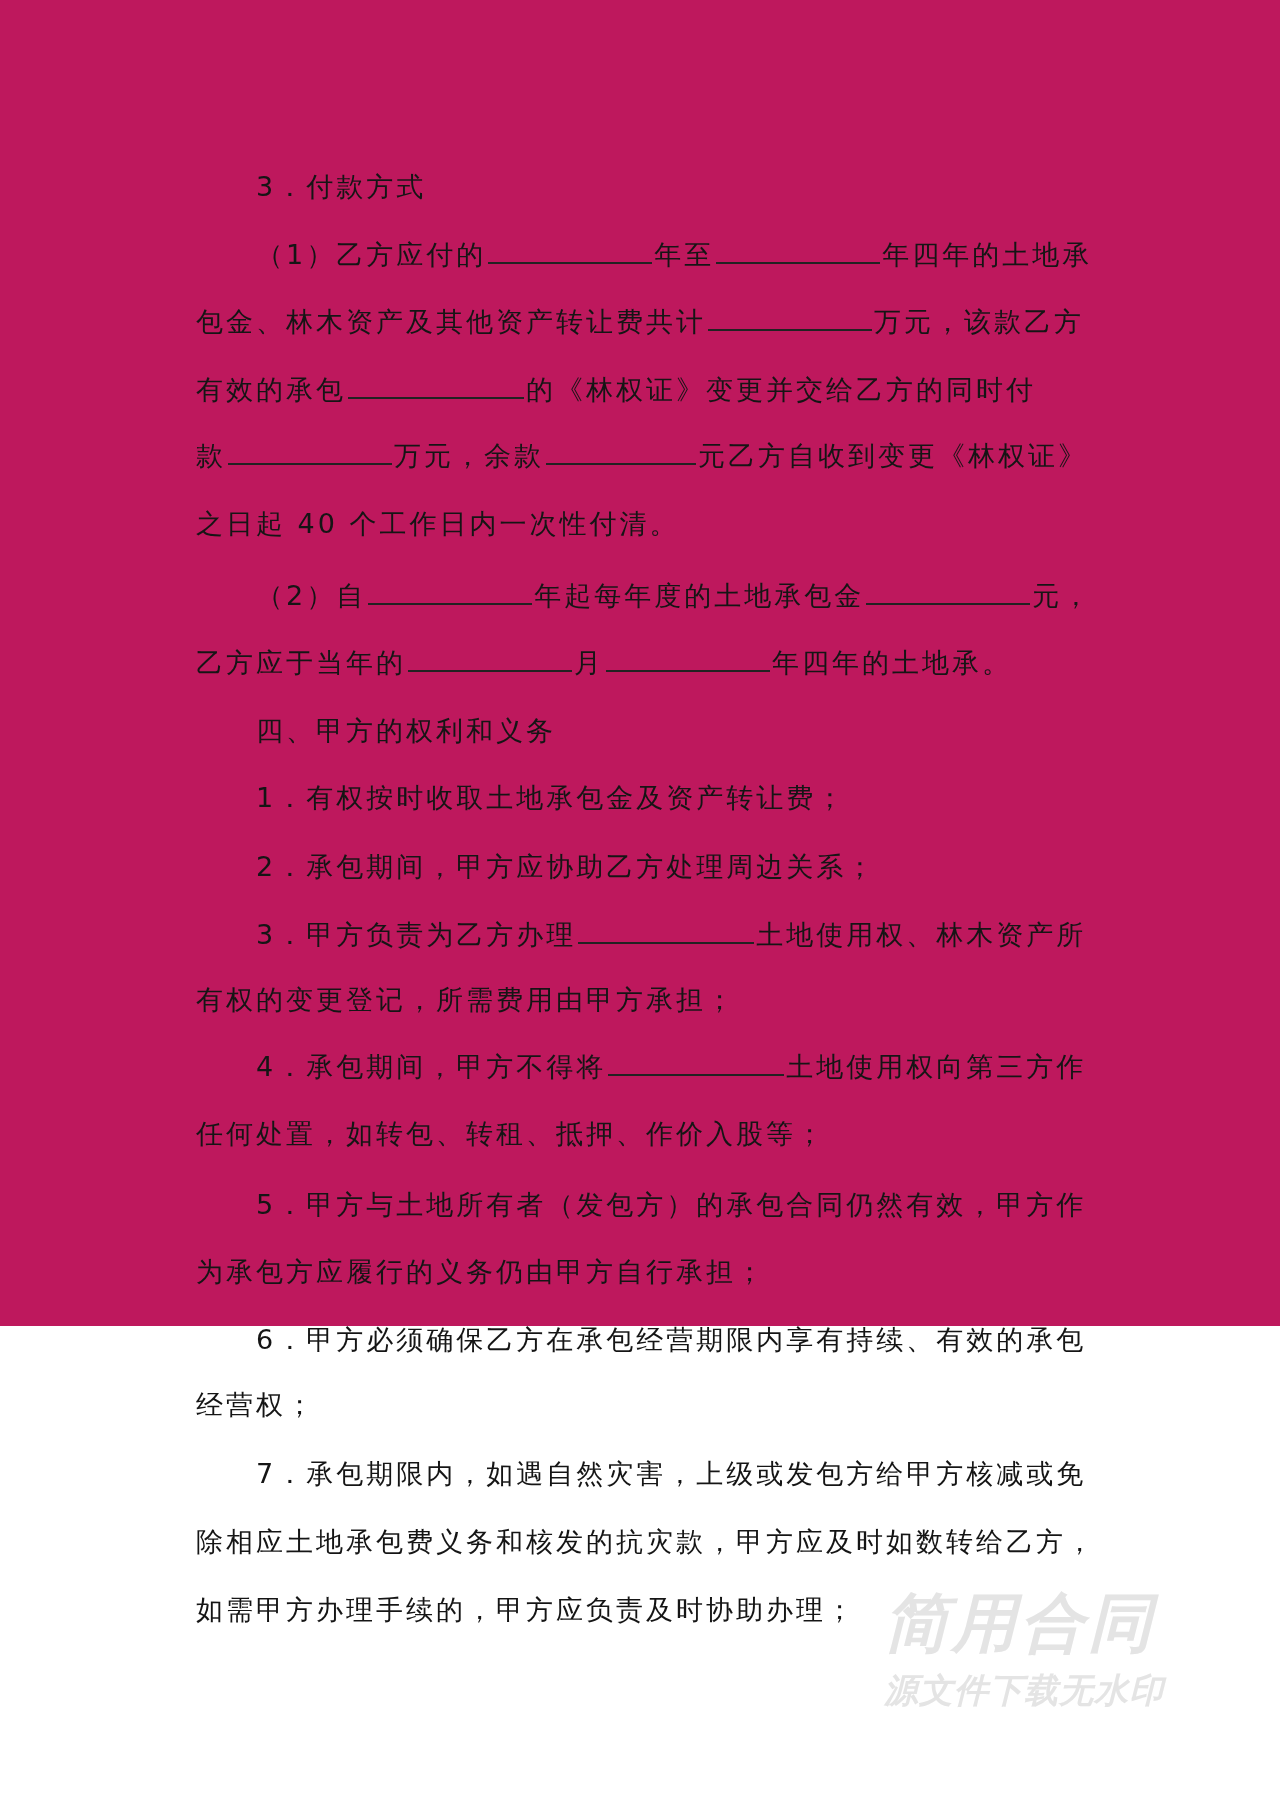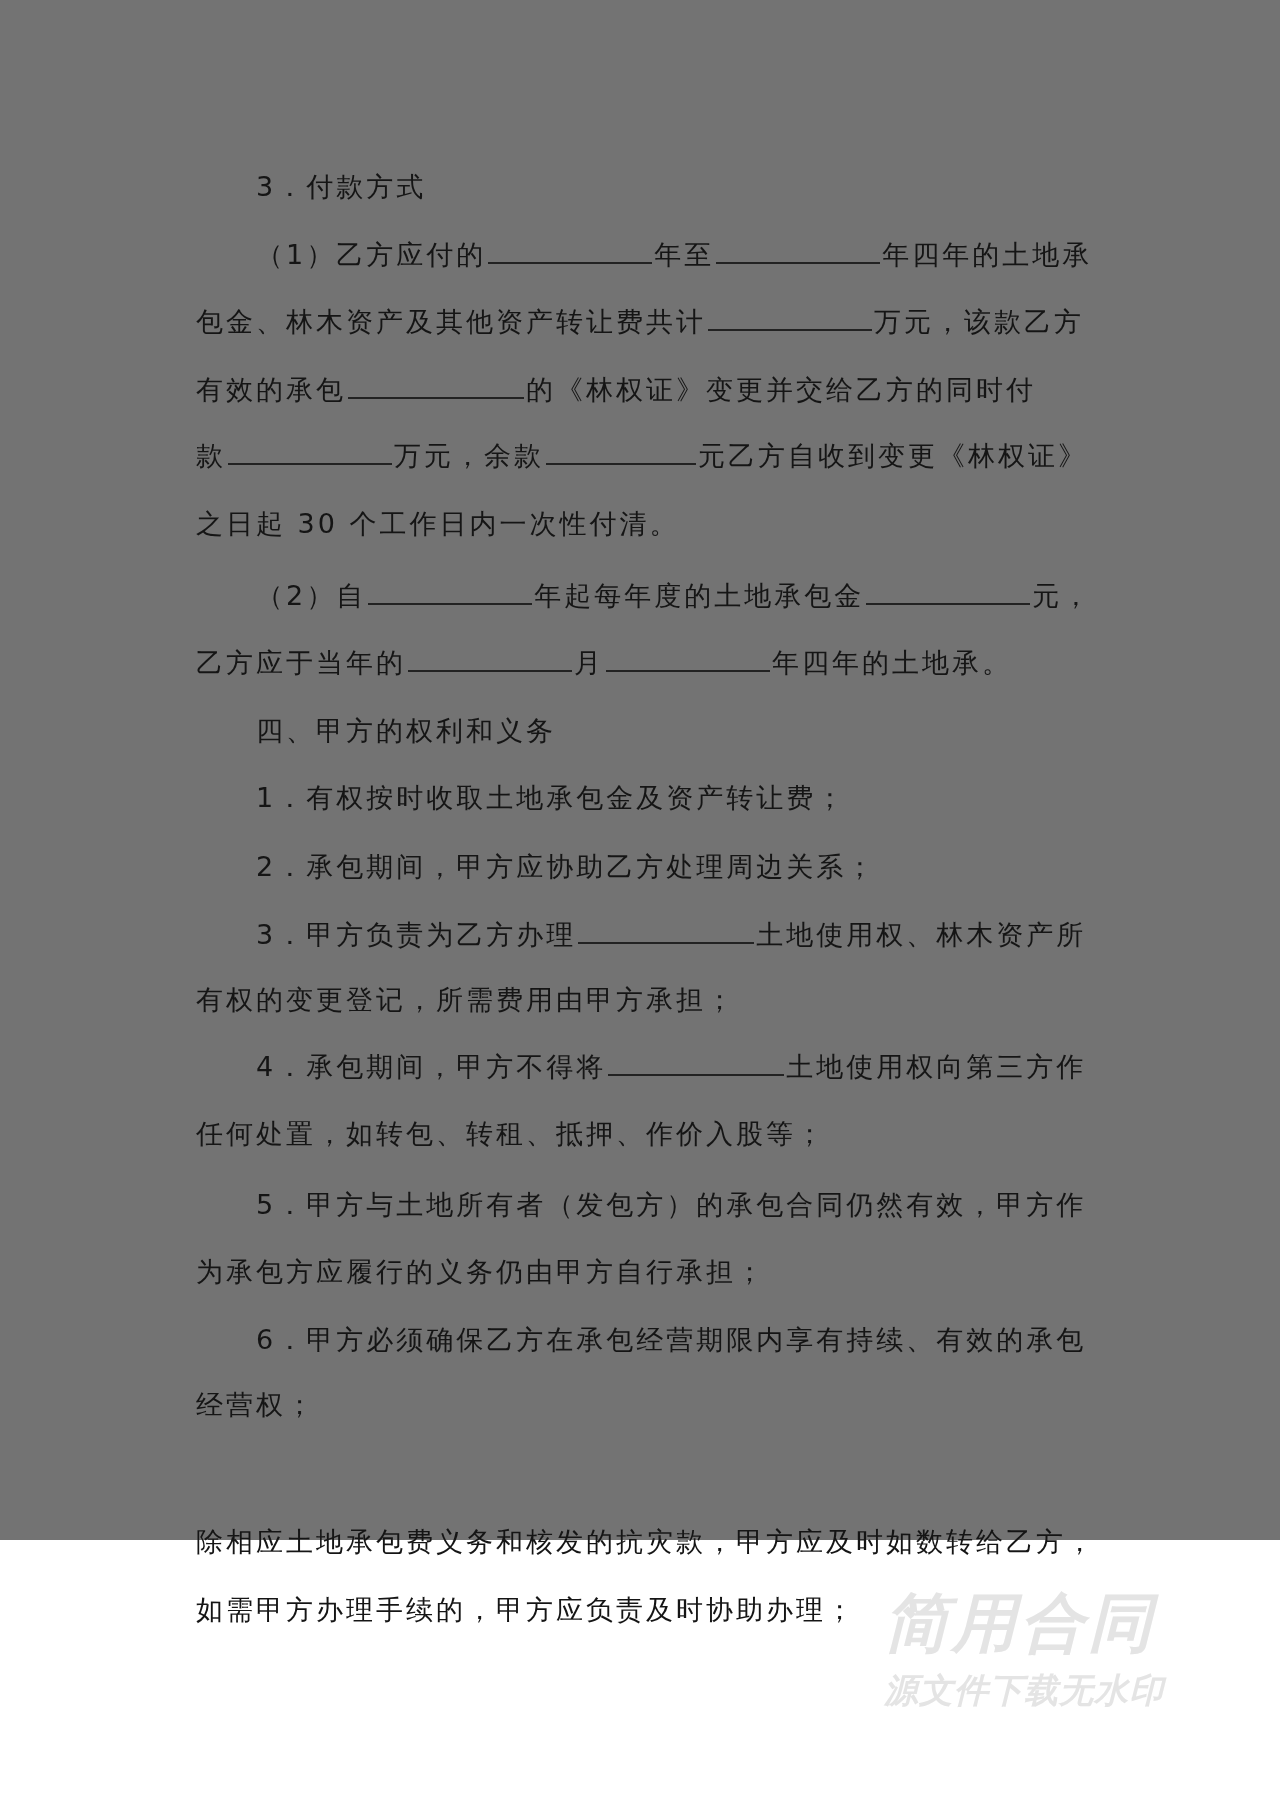--- a/index.html
+++ b/index.html
@@ -13,22 +13,22 @@
       position: relative;
       overflow: hidden;
       font-family: "DejaVu Sans", "Liberation Sans", sans-serif;
       color: #111111;
     }
     .page {
       position: absolute;
       left: 0;
       top: 0;
       width: 1280px;
-      height: 1540px;
-      background: #737373;
+      height: 1326px;
+      background: #be185d;
     }
     .line {
       position: absolute;
       left: 196px;
       width: 900px;
       height: 40px;
       line-height: 40px;
       font-size: 27px;
       letter-spacing: 3px;
       white-space: nowrap;
@@ -91,21 +91,21 @@
 
   <div class="line" style="top:370px">
     <span>有效的承包</span><span class="blank wide"></span><span>的《林权证》变更并交给乙方的同时付</span>
   </div>
 
   <div class="line" style="top:436px">
     <span>款</span><span class="blank"></span><span>万元，余款</span><span class="blank" style="width:150px"></span><span>元乙方自收到变更《林权证》</span>
   </div>
 
   <div class="line" style="top:504px">
-    <span>之日起 30 个工作日内一次性付清。</span>
+    <span>之日起 40 个工作日内一次性付清。</span>
   </div>
 
   <div class="line indent" style="top:576px">
     <span>（2）自</span><span class="blank"></span><span>年起每年度的土地承包金</span><span class="blank"></span><span>元，</span>
   </div>
 
   <div class="line" style="top:643px">
     <span>乙方应于当年的</span><span class="blank"></span><span>月</span><span class="blank"></span><span>年四年的土地承。</span>
   </div>
 
@@ -146,20 +146,23 @@
   </div>
 
   <div class="line indent" style="top:1320px">
     <span>6．甲方必须确保乙方在承包经营期限内享有持续、有效的承包</span>
   </div>
 
   <div class="line" style="top:1385px">
     <span>经营权；</span>
   </div>
 
+  <div class="line indent" style="top:1454px">
+    <span>7．承包期限内，如遇自然灾害，上级或发包方给甲方核减或免</span>
+  </div>
 
   <div class="line" style="top:1522px">
     <span>除相应土地承包费义务和核发的抗灾款，甲方应及时如数转给乙方，</span>
   </div>
 
   <div class="line" style="top:1590px">
     <span>如需甲方办理手续的，甲方应负责及时协助办理；</span>
   </div>
 
   <div class="watermark">

